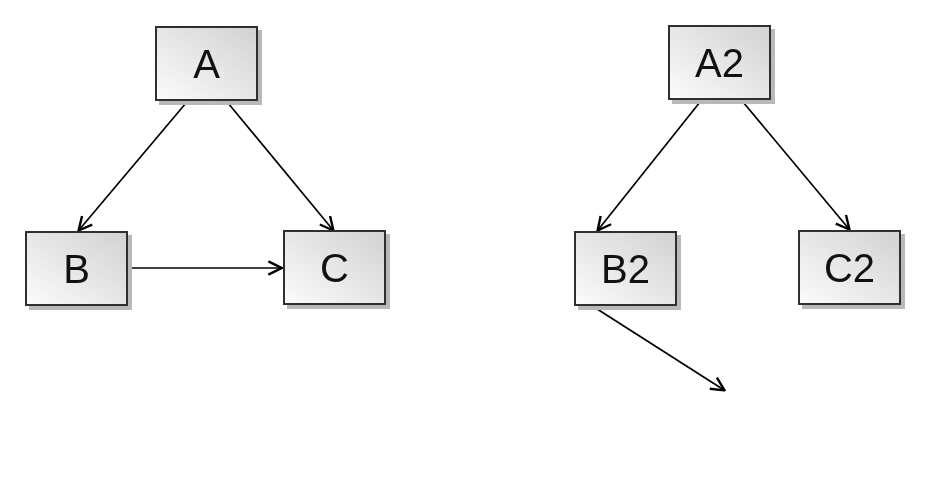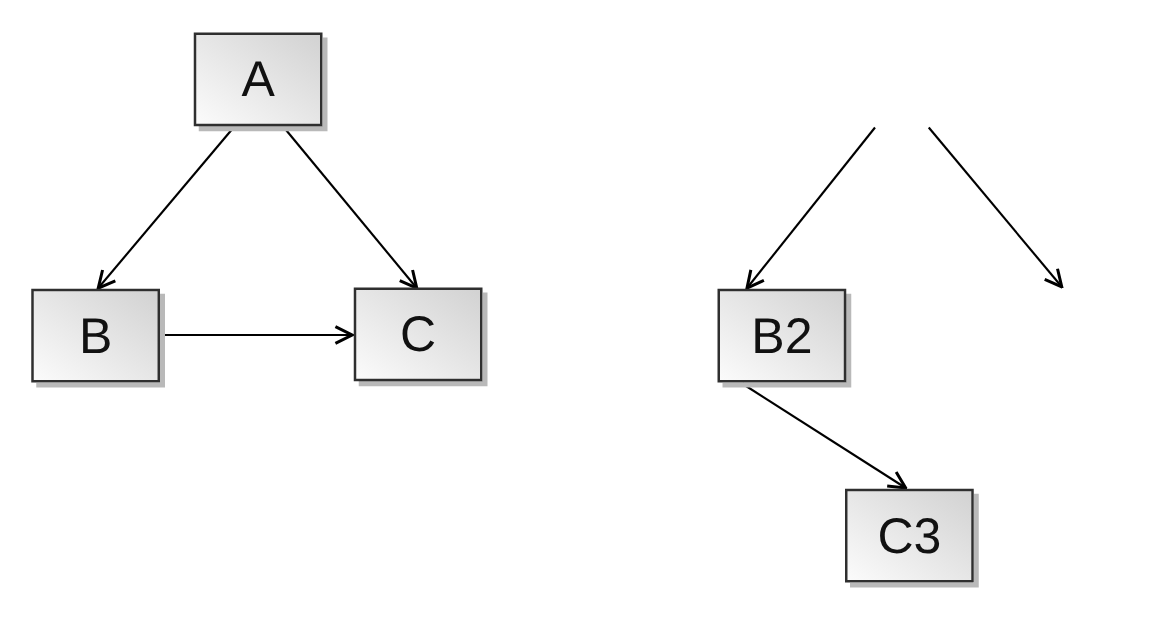--- a/index.html
+++ b/index.html
@@ -70,20 +70,23 @@
   <div class="node" style="left:155px; top:26px">
     <span class="node-label">A</span>
   </div>
   <div class="node" style="left:25px;  top:231px">
     <span class="node-label">B</span>
   </div>
   <div class="node" style="left:283px; top:230px">
     <span class="node-label">C</span>
   </div>
 
+  <div class="node" style="left:668px; top:25px">
+    <span class="node-label">A2</span>
+  </div>
   <div class="node" style="left:574px; top:231px">
     <span class="node-label">B2</span>
   </div>
-  <div class="node" style="left:676px; top:391px">
-    <span class="node-label">C3</span>
+  <div class="node" style="left:798px; top:230px">
+    <span class="node-label">C2</span>
   </div>
 
 </div>
 
 </body></html>

